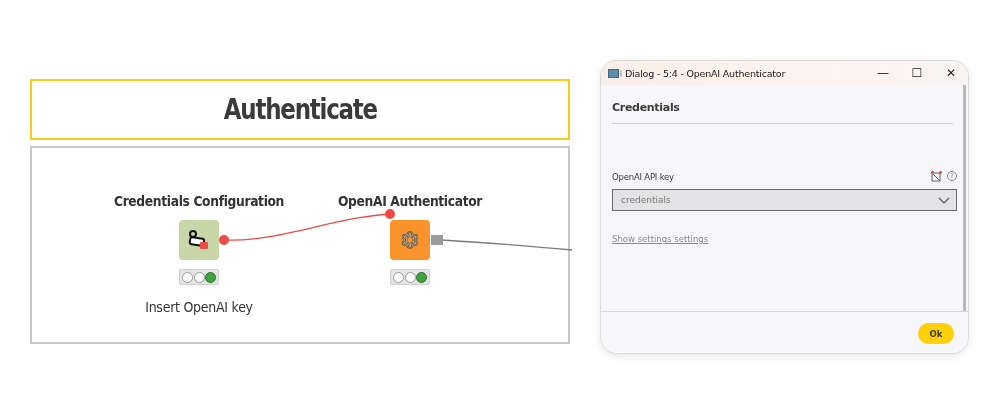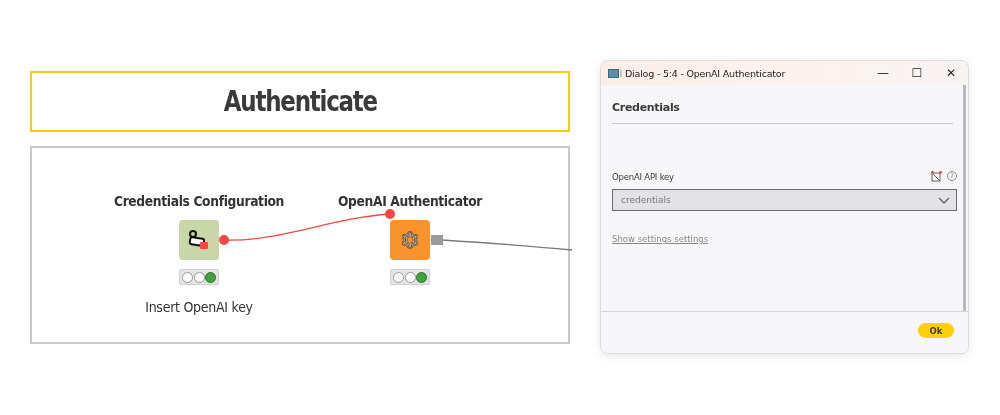--- a/index.html
+++ b/index.html
@@ -1,21 +1,21 @@
 <!DOCTYPE html>
 <html><head>
 <meta charset="utf-8">
 <style>
   * { box-sizing: border-box; margin: 0; padding: 0; }
   html, body { width: 1000px; height: 415px; background: #ffffff; overflow: hidden; }
   body { position: relative; font-family: "Liberation Sans", sans-serif; }
 
   
   .annotation-title-box {
-    position: absolute; left: 30px; top: 71px; width: 540px; height: 61px;
+    position: absolute; left: 30px; top: 79px; width: 540px; height: 61px;
     border: 2px solid #f7cc16; background: #fff;
     display: flex; align-items: center; justify-content: center;
   }
   .annotation-title {
     font-family: "DejaVu Sans", sans-serif; font-weight: bold;
     font-size: 28px; color: #3a3a3a; letter-spacing: -1.5px;
     transform: scaleX(0.82);
   }
   .annotation-box {
     position: absolute; left: 30px; top: 146px; width: 540px; height: 198px;
@@ -46,21 +46,21 @@
     position: absolute; width: 10px; height: 10px; border-radius: 50%; background: #ef4a43;
   }
   .port-out-gray {
     position: absolute; width: 12px; height: 10px; background: #9b9b9b;
   }
   .connections { position: absolute; left: 0; top: 0; width: 1000px; height: 415px; pointer-events: none; }
 
   
   .dialog {
     position: absolute; left: 600px; top: 60px; width: 369px; height: 294px;
-    background: #f7f7fa; border: 1px solid #dcdcdc; border-radius: 8px;
+    background: #f7f7fa; border: 1px solid #dcdcdc; border-radius: 17px;
     box-shadow: 0 2px 8px rgba(0,0,0,0.10); overflow: hidden;
   }
   .titlebar {
     height: 24px; display: flex; align-items: center;
     background: linear-gradient(90deg, #fbeee8 0%, #fdf3ee 60%, #f7f4f4 100%);
     font-family: "DejaVu Sans", sans-serif; font-size: 9.5px; color: #222;
   }
   .app-icon { width: 11px; height: 9px; margin-left: 7px; margin-right: 6px; background: #5b8fa8; border: 1px solid #3d6a80; position: relative; }
   .app-icon::after { content: ""; position: absolute; right: -4px; top: 0; width: 2px; height: 7px; background: #c9c9c9; }
   .title-text { flex: 1; letter-spacing: -0.2px; }
@@ -94,21 +94,21 @@
   }
   .footer {
     position: absolute; left: 0; right: 0; top: 250px; height: 44px; border-top: 1px solid #d6d6da; background: #f7f7fa;
   }
   .btn-cancel {
     position: absolute; left: 14px; top: 11px; width: 51px; height: 26px; border: 1.5px solid #6f6f6f; border-radius: 11px;
     background: #f7f7fa; font-family: Liberation Mono, monospace; font-weight: bold; font-size: 8.5px; color: #444;
     display: flex; align-items: center; justify-content: center; margin-top: 32px;
   }
   .btn-ok {
-    position: absolute; left: 317px; top: 11px; width: 36px; height: 15px; border-radius: 11px; background: #ffcf0a;
+    position: absolute; left: 317px; top: 11px; width: 36px; height: 21px; border-radius: 11px; background: #ffcf0a;
     font-family: "DejaVu Sans", sans-serif; font-weight: bold; font-size: 8.5px; color: #3b3b3b;
     display: flex; align-items: center; justify-content: center;
   }
 </style>
 </head>
 <body>
 
 <div class="annotation-title-box">
   <span class="annotation-title">Authenticate</span>
 </div>

